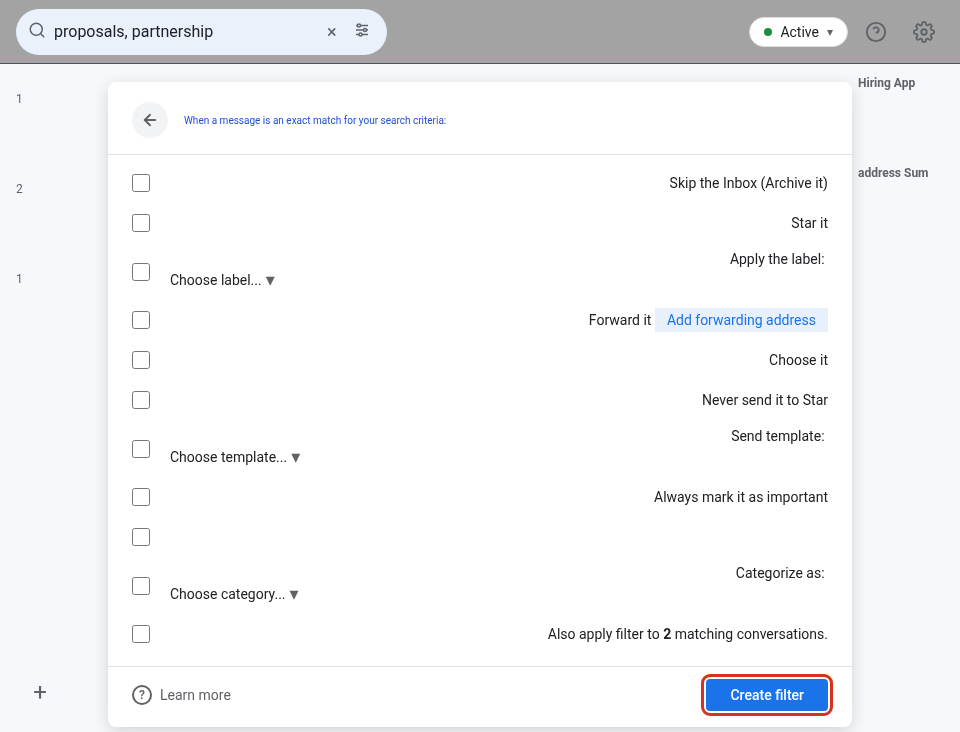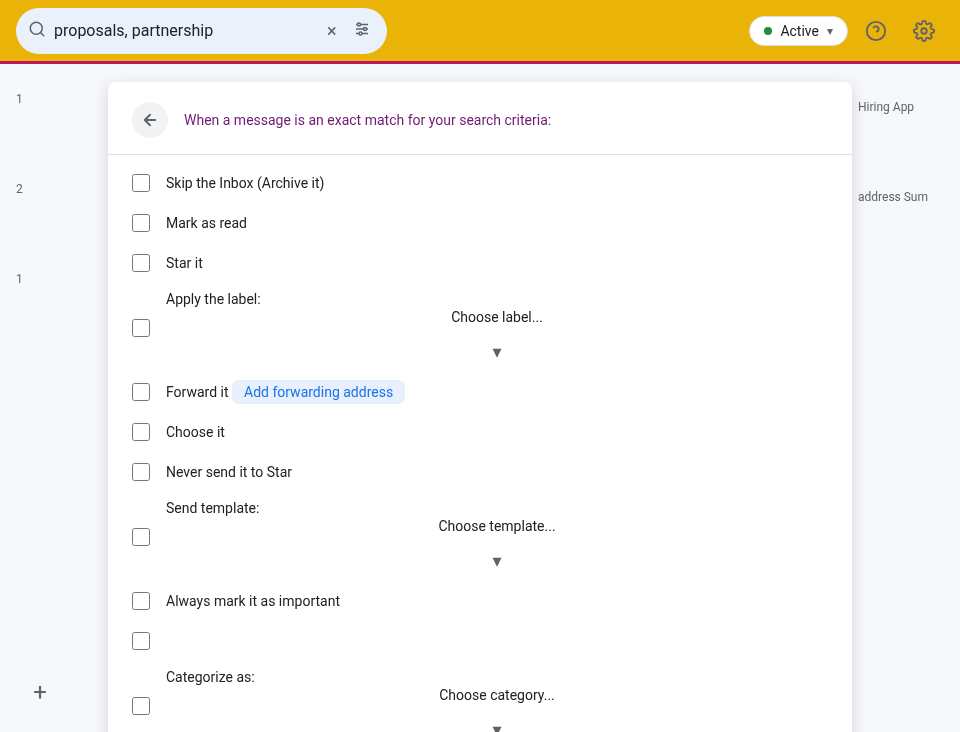--- a/index.html
+++ b/index.html
@@ -10,26 +10,26 @@
       height: 732px;
       overflow: hidden;
       position: relative;
     }
 
     
     .topbar {
       position: absolute;
       top: 0; left: 0; right: 0;
       height: 64px;
-      background: #eab308;
+      background: #a3a3a3;
       display: flex;
       align-items: center;
       padding: 0 16px;
       gap: 8px;
-      border-bottom: 3px solid #be185d;
+      border-bottom: 1px solid #be185d;
     }
 
     .search-bar {
       display: flex;
       align-items: center;
       background: #eaf1fb;
       border-radius: 24px;
       padding: 0 12px;
       height: 46px;
       flex: 1;
@@ -115,25 +115,26 @@
     }
     .email-num {
       color: #5f6368;
       font-size: 12px;
       padding: 8px 16px;
       margin-bottom: 60px;
     }
 
     .email-preview-right {
       position: absolute;
-      top: 72px;
+      top: 48px;
       right: 0;
       width: 110px;
       bottom: 0;
       padding-top: 20px;
+      font-weight: bold;
     }
 
     .email-preview-text {
       font-size: 12px;
       color: #5f6368;
       padding: 8px 8px;
       margin-bottom: 60px;
       overflow: hidden;
       white-space: nowrap;
     }
@@ -182,22 +183,22 @@
       display: flex;
       align-items: center;
       justify-content: center;
       cursor: pointer;
       color: #5f6368;
       font-size: 18px;
       flex-shrink: 0;
     }
 
     .dialog-header-text {
-      font-size: 14px;
-      color: #701a75;
+      font-size: 10px;
+      color: #1d4ed8;
     }
 
     .dialog-body {
       padding: 8px 0;
     }
 
     .filter-option {
       display: flex;
       align-items: center;
       padding: 8px 24px;
@@ -215,46 +216,46 @@
       width: 18px;
       height: 18px;
       cursor: pointer;
       accent-color: #1a73e8;
     }
 
     .option-label {
       font-size: 14px;
       color: #202124;
       flex: 1;
+      text-align: right;
     }
 
     .dropdown-select {
       display: flex;
       align-items: center;
-      gap: 16px;
+      gap: 4px;
       color: #202124;
       font-size: 14px;
       cursor: pointer;
       padding: 2px 4px;
       border-radius: 4px;
-      flex-direction: column;
     }
 
     .dropdown-arrow {
       font-size: 18px;
       color: #5f6368;
     }
 
     .forward-link {
       color: #1a73e8;
       font-size: 14px;
       cursor: pointer;
       background: #e8f0fe;
       padding: 4px 12px;
-      border-radius: 6px;
+      border-radius: 0;
       text-decoration: none;
     }
 
     .dialog-footer {
       display: flex;
       align-items: center;
       justify-content: space-between;
       padding: 12px 24px 16px;
       border-top: 1px solid #e0e0e0;
       margin-top: 4px;
@@ -368,26 +369,20 @@
 
   <div class="dialog-body">
 
     <div class="filter-option">
       <div class="checkbox-wrap">
         <input type="checkbox" id="skip-inbox" style="">
       </div>
       <label class="option-label" for="skip-inbox">Skip the Inbox (Archive it)</label>
     </div>
 
-    <div class="filter-option">
-      <div class="checkbox-wrap">
-        <input type="checkbox" id="mark-as-read" style="">
-      </div>
-      <label class="option-label" for="mark-as-read">Mark as read</label>
-    </div>
 
     <div class="filter-option">
       <div class="checkbox-wrap">
         <input type="checkbox" id="star-it" style="">
       </div>
       <label class="option-label" for="star-it">Star it</label>
     </div>
 
     <div class="filter-option">
       <div class="checkbox-wrap">
@@ -462,20 +457,23 @@
           <span>Choose category...</span>
           <span class="dropdown-arrow">▾</span>
         </span>
       </label>
     </div>
 
     <div class="filter-option">
       <div class="checkbox-wrap">
         <input type="checkbox" id="also-apply" style="">
       </div>
+      <label class="option-label" for="also-apply">
+        Also apply filter to <strong>2</strong> matching conversations.
+      </label>
     </div>
 
   </div>
 
   <div class="dialog-footer">
     <div class="learn-more">
       <div class="learn-more-icon">?</div>
       <span>Learn more</span>
     </div>
     <button class="create-filter-btn">Create filter</button>

